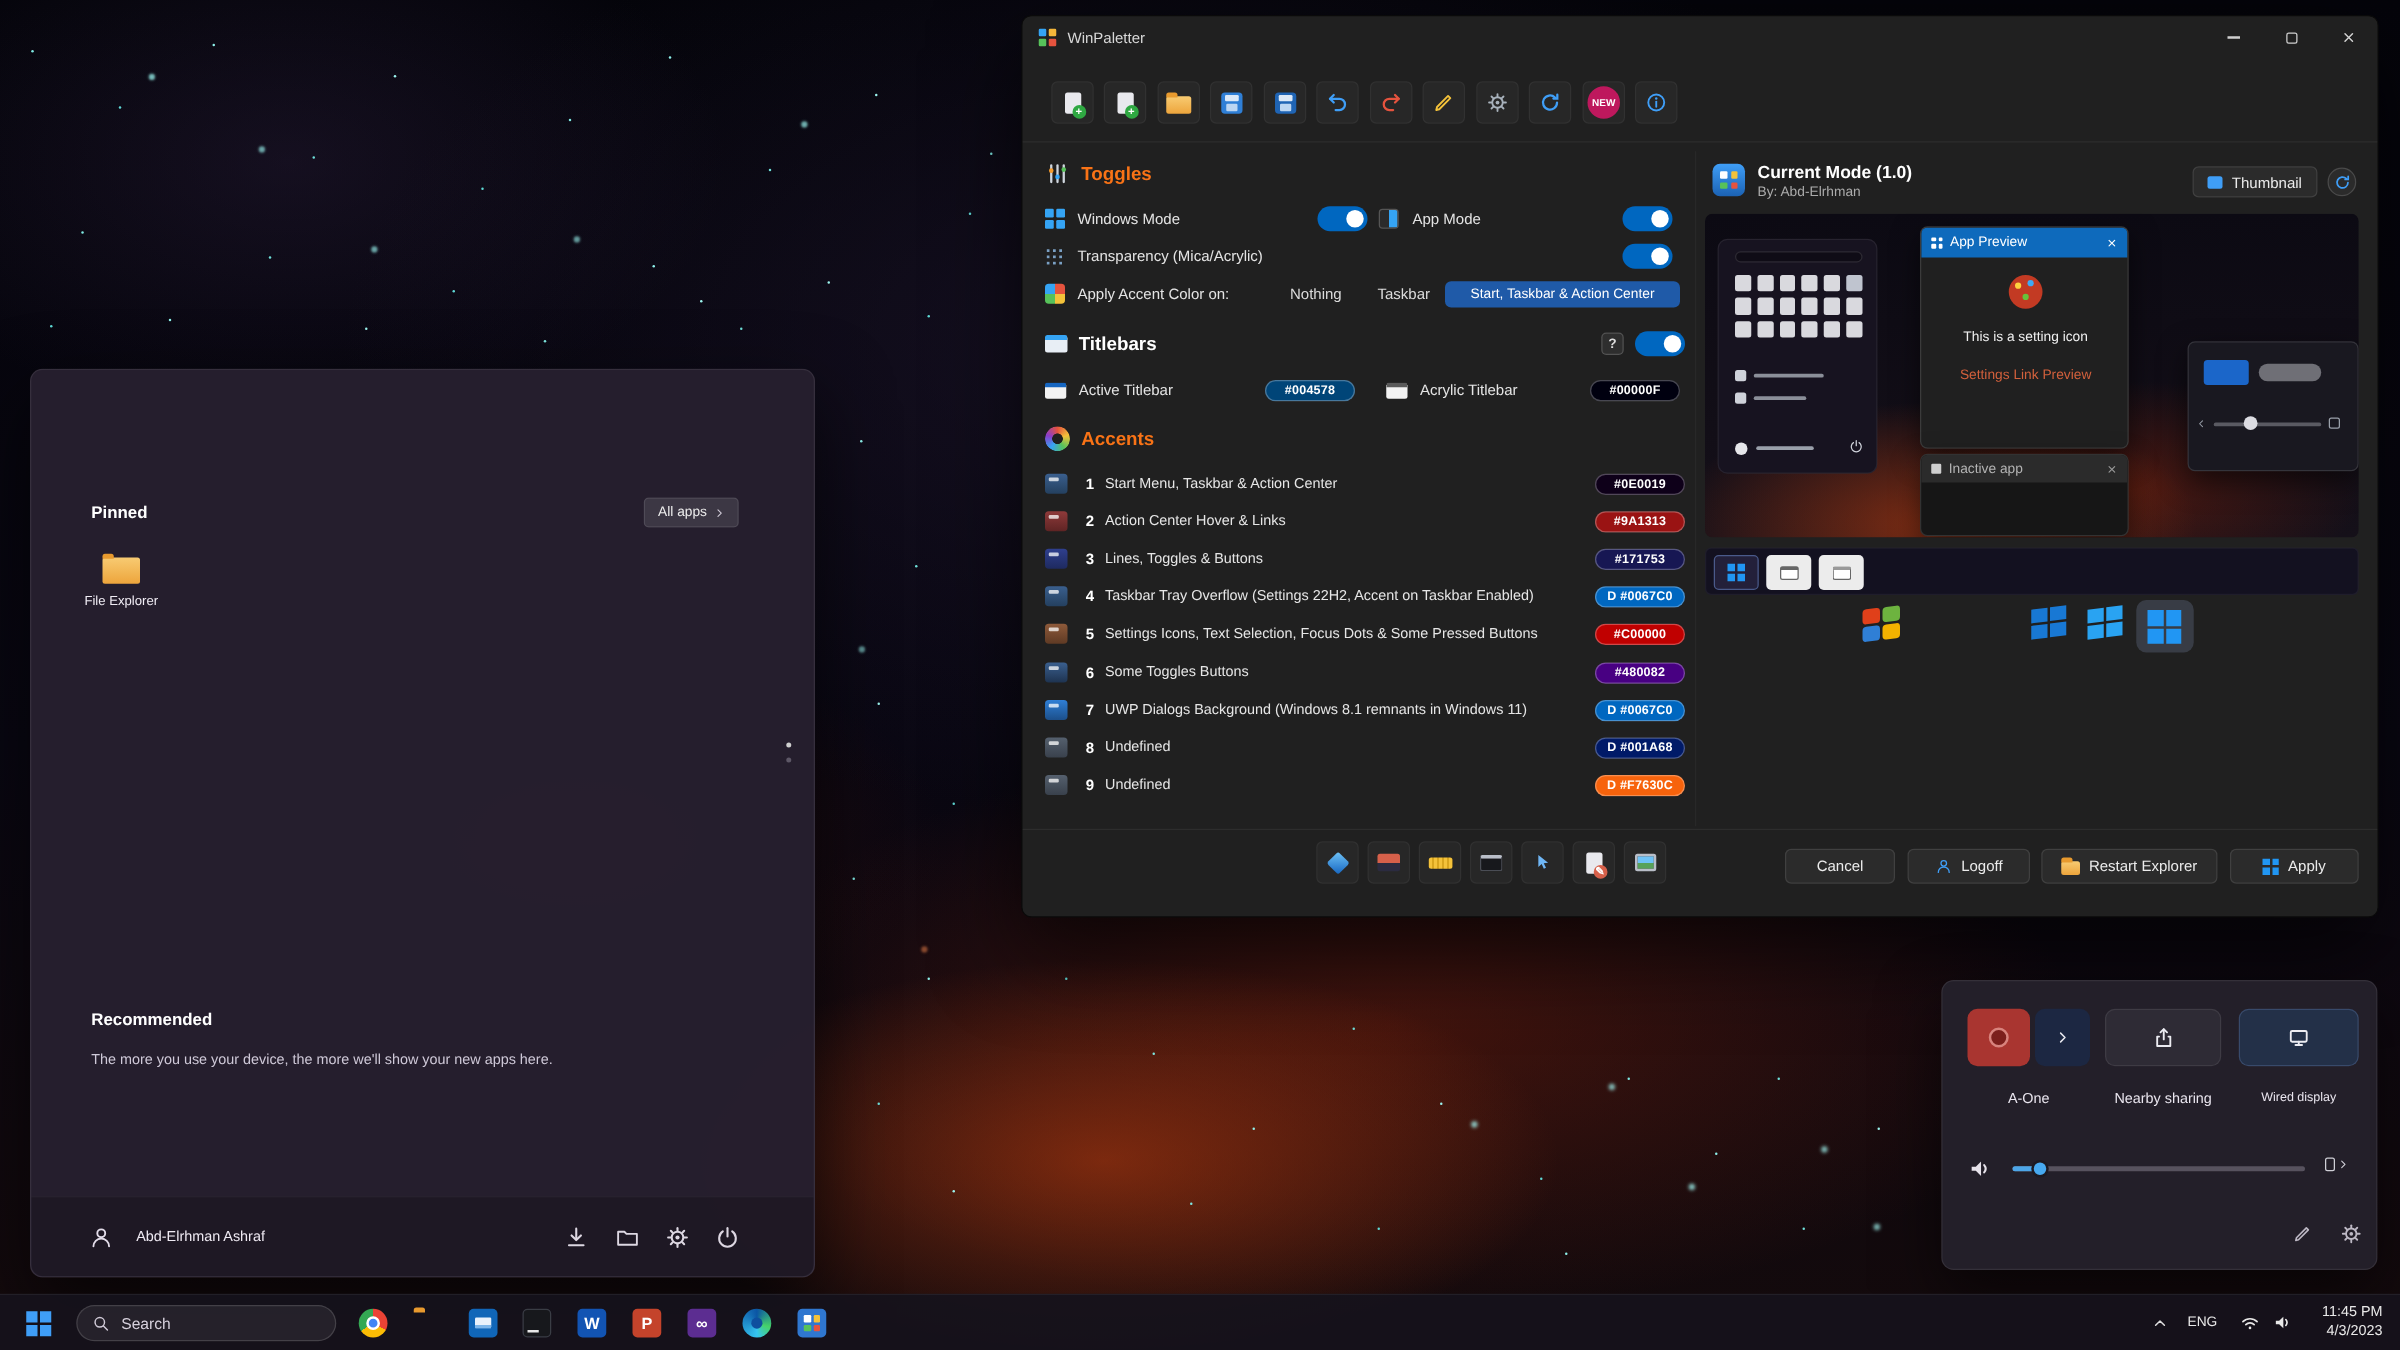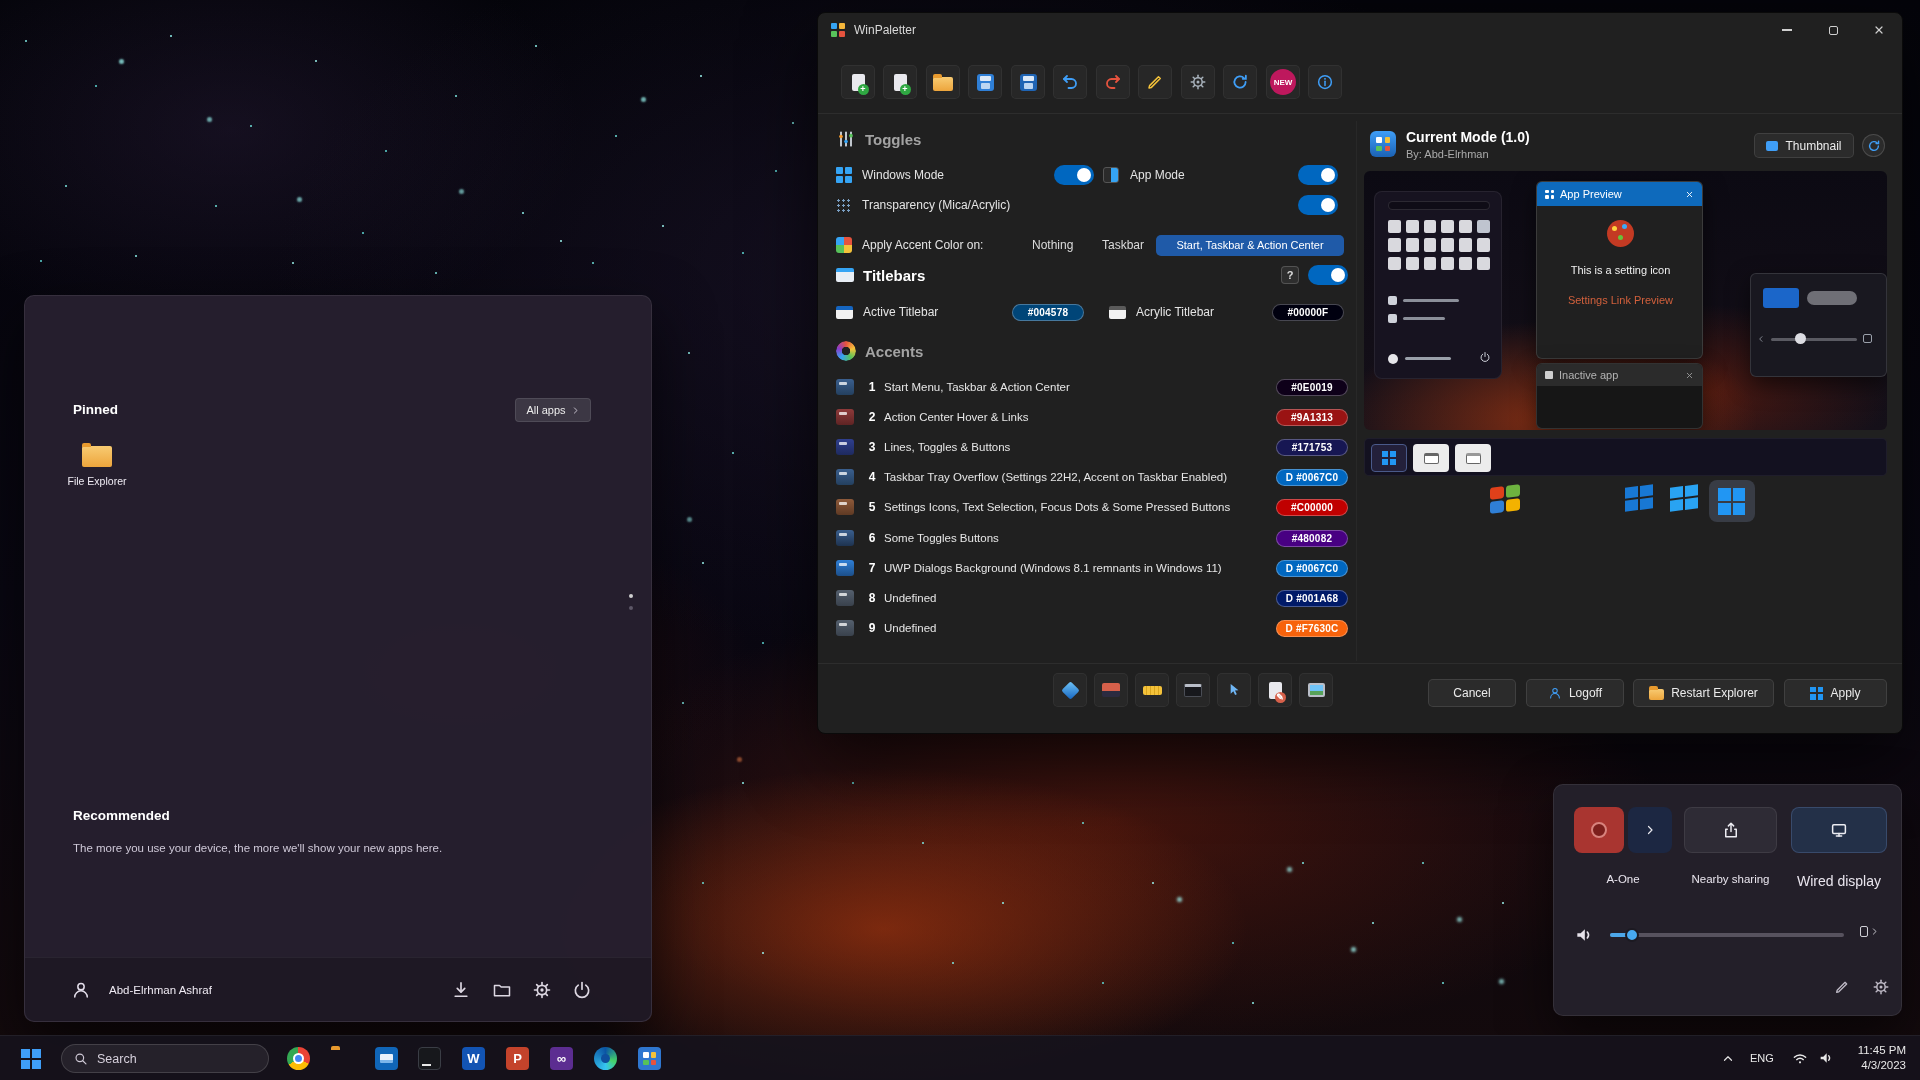--- a/index.html
+++ b/index.html
@@ -15,21 +15,21 @@
  radial-gradient(ellipse 500px 300px at 12% 12%, rgba(58,40,78,.30), transparent 70%),
  linear-gradient(180deg,#04040a 0%,#090712 55%,#140a0c 100%)}
 .stars{position:absolute;top:0;left:0;width:2px;height:2px;border-radius:50%;box-shadow:25px 40px 0 0 #7fe9e3,95px 85px 0 0 #5fd9d6,170px 35px 0 0 #8ff2ec,250px 125px 0 0 #6fe0da,315px 60px 0 0 #9df5ef,385px 150px 0 0 #5fd9d6,455px 95px 0 0 #7fe9e3,535px 45px 0 0 #8ff2ec,615px 135px 0 0 #6fe0da,700px 75px 0 0 #9df5ef,775px 170px 0 0 #5fd9d6,65px 185px 0 0 #7fe9e3,135px 255px 0 0 #8ff2ec,215px 205px 0 0 #6fe0da,292px 262px 0 0 #9df5ef,362px 232px 0 0 #5fd9d6,435px 272px 0 0 #7fe9e3,522px 212px 0 0 #8ff2ec,592px 262px 0 0 #6fe0da,662px 225px 0 0 #9df5ef,742px 252px 0 0 #5fd9d6,792px 122px 0 0 #7fe9e3,688px 352px 0 0 #8ff2ec,732px 452px 0 0 #6fe0da,702px 562px 0 0 #9df5ef,762px 642px 0 0 #5fd9d6,682px 702px 0 0 #7fe9e3,742px 782px 0 0 #8ff2ec,702px 882px 0 0 #6fe0da,762px 952px 0 0 #9df5ef,852px 782px 0 0 #5fd9d6,922px 842px 0 0 #7fe9e3,1002px 902px 0 0 #8ff2ec,1082px 822px 0 0 #6fe0da,1152px 882px 0 0 #9df5ef,1232px 942px 0 0 #5fd9d6,1302px 862px 0 0 #7fe9e3,1372px 922px 0 0 #8ff2ec,1442px 982px 0 0 #6fe0da,1502px 902px 0 0 #9df5ef,1102px 982px 0 0 #5fd9d6,952px 962px 0 0 #7fe9e3,1252px 1002px 0 0 #8ff2ec,1422px 862px 0 0 #6fe0da,560px 240px 0 0 #9df5ef,40px 260px 0 0 #5fd9d6}
 .starsBig{position:absolute;top:0;left:0;width:3px;height:3px;border-radius:50%;box-shadow:120px 60px 2px 1px rgba(150,240,235,.8),298px 198px 2px 1px rgba(150,240,235,.7),642px 98px 2px 1px rgba(150,240,235,.75),1178px 898px 3px 1px rgba(160,245,240,.85),1288px 868px 3px 1px rgba(160,245,240,.8),1352px 948px 3px 1px rgba(160,245,240,.85),1458px 918px 3px 1px rgba(160,245,240,.8),738px 758px 2px 1px rgba(220,120,70,.6),688px 518px 2px 1px rgba(150,240,235,.6),208px 118px 2px 1px rgba(150,240,235,.7),460px 190px 2px 1px rgba(150,240,235,.65),1500px 980px 3px 1px rgba(160,245,240,.8)}
 
 svg{display:block}
 .i12{width:12px;height:12px}.i14{width:14px;height:14px}.i16{width:16px;height:16px}.i18{width:18px;height:18px}.i20{width:20px;height:20px}
 .toggle{width:40px;height:20px;border-radius:10px;background:#0067c0;position:relative;display:inline-block;flex:none}
 .toggle i{position:absolute;top:3px;right:3px;width:14px;height:14px;border-radius:50%;background:#fff}
 .cbadge{height:17px;min-width:72px;padding:0 7px;border-radius:9px;border:1px solid rgba(255,255,255,.28);color:#fff;font-size:10px;font-weight:bold;display:inline-flex;align-items:center;justify-content:center;letter-spacing:.2px;white-space:nowrap}
-.hdr{display:flex;align-items:center;gap:9px;color:#a3a3a3;font-size:15px;font-weight:bold}
+.hdr{display:flex;align-items:center;gap:9px;color:#f97316;font-size:15px;font-weight:bold}
 .lbl{color:#e4e4e4;font-size:12px;white-space:nowrap}
 .wingrid{display:grid;grid-template-columns:1fr 1fr;grid-template-rows:1fr 1fr;gap:2px}
 .wingrid b{background:#35a4f4;border-radius:1px}
 .folder{position:relative;width:20px;height:14px;background:linear-gradient(#f8cb72,#eda53c);border-radius:2px;margin-top:4px}
 .folder:before{content:"";position:absolute;top:-3px;left:0;width:9px;height:4px;background:#e89a2e;border-radius:2px 2px 0 0}
 .docicon{position:relative;width:13px;height:17px;background:#e9e9ee;border-radius:2px}
 .docicon i{position:absolute;right:-4px;bottom:-4px;width:11px;height:11px;border-radius:50%;background:#2fa842;color:#fff;font-size:9px;font-weight:bold;font-style:normal;display:flex;align-items:center;justify-content:center}
 .floppy{width:17px;height:17px;background:#2f7fd6;border-radius:3px;position:relative}
 .floppy:before{content:"";position:absolute;left:3px;top:2px;right:3px;height:5px;background:#dce9f8;border-radius:1px}
 .floppy:after{content:"";position:absolute;left:4px;bottom:2px;right:4px;height:6px;background:#bcd6f2;border-radius:1px}
@@ -257,21 +257,21 @@
         <i></i>
       </span>
   </div>
   <div class="arow" style="top:179px">
     <span style="width:15px;height:15px;background-image:radial-gradient(circle,#7aa0c4 1.2px,transparent 1.4px);background-size:5px 5px"></span>
     <span class="lbl" style="margin-left:11px">Transparency (Mica/Acrylic)</span>
     <span class="toggle" style="position:absolute;right:10px">
         <i></i>
       </span>
   </div>
-  <div class="arow" style="top:219px">
+  <div class="arow" style="top:209px">
     <span style="width:16px;height:16px;border-radius:3px;background:conic-gradient(#e5533e 0 25%,#f4c23a 0 50%,#57c25a 0 75%,#35a4f4 0 100%)"></span>
     <span class="lbl" style="margin-left:10px">Apply Accent Color on:</span>
     <span class="lbl" style="position:absolute;left:196px;color:#dcdcdc">Nothing</span>
     <span class="lbl" style="position:absolute;left:266px;color:#dcdcdc">Taskbar</span>
     <span style="position:absolute;left:320px;width:188px;height:21px;border-radius:5px;background:#1f5aa8;color:#fff;font-size:11px;display:flex;align-items:center;justify-content:center;white-space:nowrap">Start, Taskbar &amp; Action Center</span>
   </div>
 
   
   <div class="abs" style="left:18px;top:250px;width:512px;height:24px;display:flex;align-items:center;gap:9px">
     <span style="width:18px;height:14px;background:#e8eef5;border-radius:2px;border-top:4px solid #35a4f4"></span>
@@ -623,21 +623,21 @@
       <svg class="i18">
         <use href="#s-share"></use>
       </svg>
     </span>
   <span class="abs" style="left:130px;top:88px;width:93px;text-align:center;color:#e9e5ee;font-size:11.5px">Nearby sharing</span>
   <span class="abs" style="left:237px;top:22px;width:96px;height:46px;border-radius:8px;background:#233048;border:1px solid rgba(120,150,210,.25);display:flex;align-items:center;justify-content:center;color:#ececf2">
       <svg class="i18">
         <use href="#s-monitor"></use>
       </svg>
     </span>
-  <span class="abs" style="left:237px;top:88px;width:96px;text-align:center;color:#e9e5ee;font-size:14px">Wired display</span>
+  <span class="abs" style="left:237px;top:88px;width:96px;text-align:center;color:#e9e5ee;font-size:10px">Wired display</span>
   <span class="abs" style="left:20px;top:140px;color:#e6e2ea">
       <svg class="i20">
         <use href="#s-speaker"></use>
       </svg>
     </span>
   <span class="abs" style="left:56px;top:148px;width:234px;height:4px;border-radius:2px;background:#57525e"></span>
   <span class="abs" style="left:56px;top:148px;width:22px;height:4px;border-radius:2px;background:#4da6e8"></span>
   <span class="abs" style="left:71px;top:143px;width:14px;height:14px;border-radius:50%;background:#47a9f0;border:2px solid #1c1a22"></span>
   <span class="abs" style="left:306px;top:141px;display:flex;align-items:center;color:#cfcfd6;gap:2px">
       <i style="width:8px;height:11px;border:1.5px solid #cfcfd6;border-radius:2px"></i>

